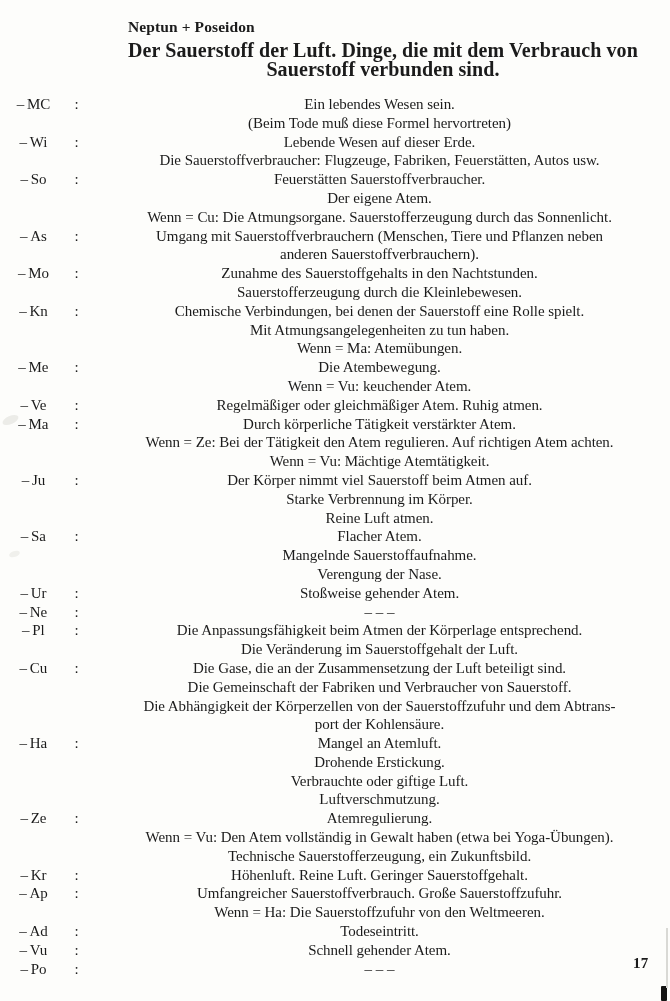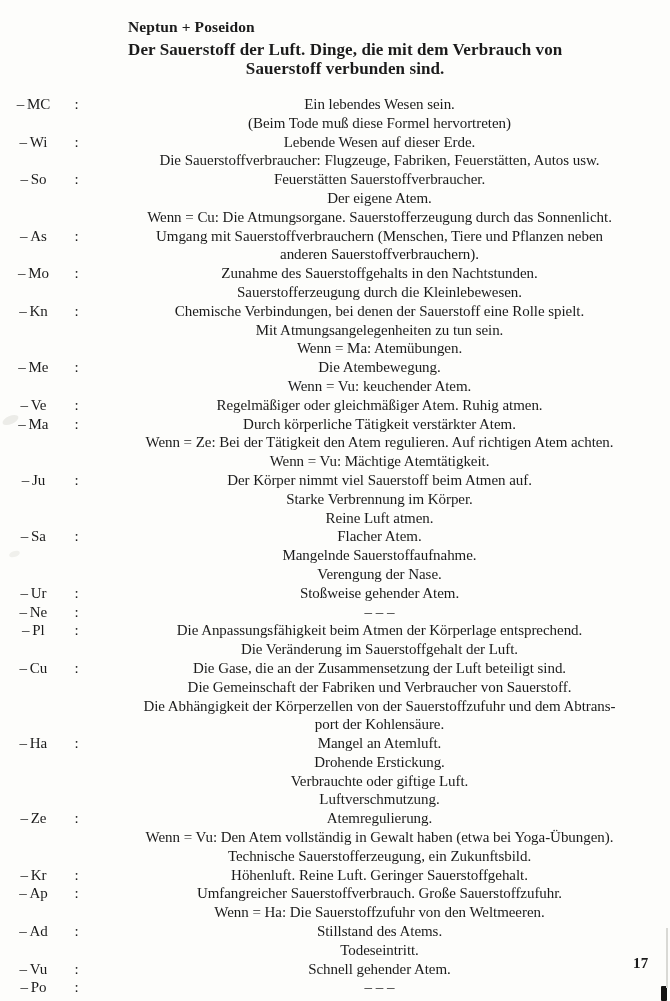--- a/index.html
+++ b/index.html
@@ -24,21 +24,21 @@
     font-size: 15.5px;
     font-weight: 700;
     line-height: 19px;
     letter-spacing: 0.1px;
     white-space: nowrap;
   }
   .doc-subtitle {
     position: absolute;
     left: 128px;
     top: 41px;
-    font-size: 17px;
+    font-size: 20px;
     font-weight: 700;
     line-height: 18.8px;
     letter-spacing: 0.1px;
     white-space: pre-line;
   }
   .entries {
     position: absolute;
     left: 0;
     top: 95px;
     width: 670px;
@@ -167,21 +167,21 @@
           <div class="line">Zunahme des Sauerstoffgehalts in den Nachtstunden.</div>
           <div class="line">Sauerstofferzeugung durch die Kleinlebewesen.</div>
         </div>
     </div>
 
     <div class="entry">
       <span class="term-cell"><span class="dash">–</span><span class="term-label">Kn</span></span>
       <span class="colon-cell">:</span>
       <div class="lines">
           <div class="line">Chemische Verbindungen, bei denen der Sauerstoff eine Rolle spielt.</div>
-          <div class="line">Mit Atmungsangelegenheiten zu tun sein.</div>
+          <div class="line">Mit Atmungsangelegenheiten zu tun haben.</div>
           <div class="line">Wenn = Ma: Atemübungen.</div>
         </div>
     </div>
 
     <div class="entry">
       <span class="term-cell"><span class="dash">–</span><span class="term-label">Me</span></span>
       <span class="colon-cell">:</span>
       <div class="lines">
           <div class="line">Die Atembewegung.</div>
           <div class="line">Wenn = Vu: keuchender Atem.</div>
@@ -297,21 +297,20 @@
       <div class="lines">
           <div class="line">Umfangreicher Sauerstoffverbrauch. Große Sauerstoffzufuhr.</div>
           <div class="line">Wenn = Ha: Die Sauerstoffzufuhr von den Weltmeeren.</div>
         </div>
     </div>
 
     <div class="entry">
       <span class="term-cell"><span class="dash">–</span><span class="term-label">Ad</span></span>
       <span class="colon-cell">:</span>
       <div class="lines">
-          <div class="line">Stillstand des Atems.</div>
           <div class="line">Todeseintritt.</div>
         </div>
     </div>
 
     <div class="entry">
       <span class="term-cell"><span class="dash">–</span><span class="term-label">Vu</span></span>
       <span class="colon-cell">:</span>
       <div class="lines">
           <div class="line">Schnell gehender Atem.</div>
         </div>

